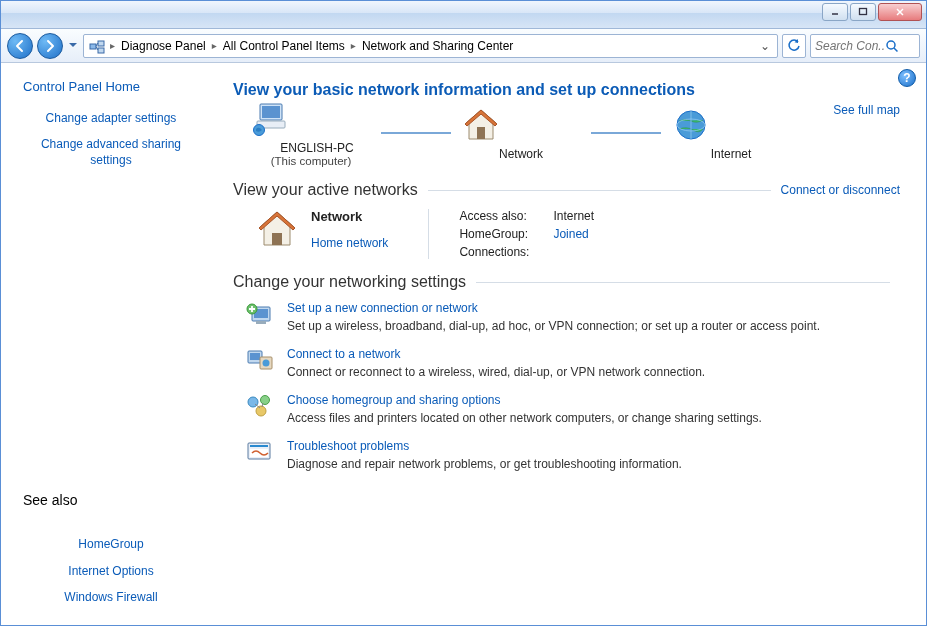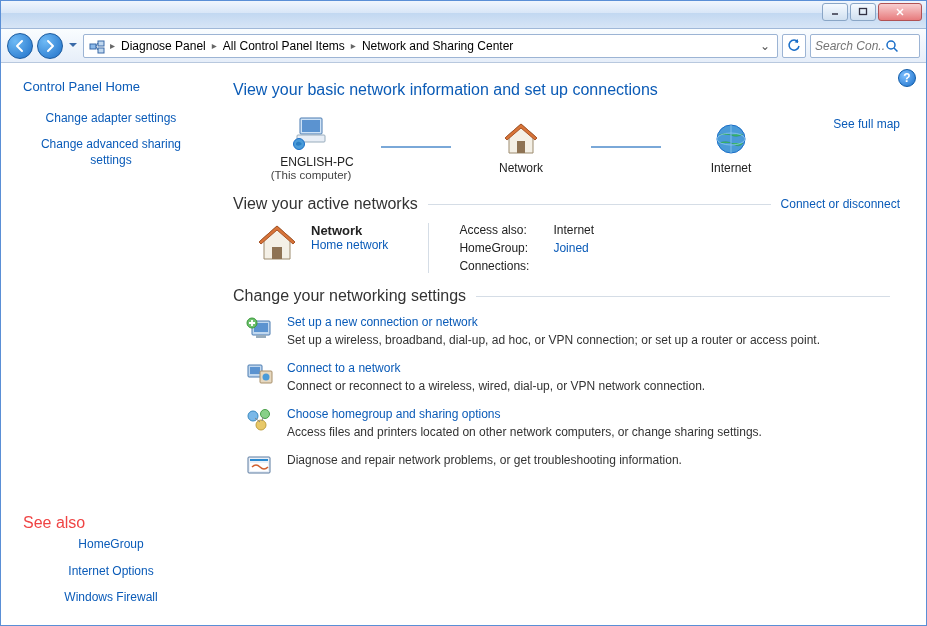--- a/index.html
+++ b/index.html
@@ -20,26 +20,26 @@
     .bc-down { margin-left:auto; width:20px; text-align:center; cursor:pointer; color:#555; }
     .refresh { width:24px; height:24px; border:1px solid #9cb4d4; background:#fff; border-radius:2px; display:flex; align-items:center; justify-content:center; cursor:pointer; }
     .searchbox { width:110px; height:24px; border:1px solid #9cb4d4; background:#fff; border-radius:2px; display:flex; align-items:center; padding:0 4px; }
     .searchbox input { border:none; outline:none; font-size:12px; color:#888; width:70px; font-style:italic; }
     .body { flex:1; display:flex; background:#fff; position:relative; overflow:hidden; }
     .help-icon { position:absolute; top:6px; right:10px; width:18px; height:18px; border-radius:50%; background:radial-gradient(circle at 35% 35%, #7ec0ff, #1a6ec8); color:#fff; font-size:12px; font-weight:bold; display:flex; align-items:center; justify-content:center; cursor:pointer; border:1px solid #0d5aa8; }
     .sidebar { width:210px; background:#fff; padding:16px 12px 10px 22px; display:flex; flex-direction:column; font-size:12px; }
     .sidebar .home { color:#0a5bb8; font-size:13px; margin-bottom:16px; cursor:pointer; }
     .sidebar .link { color:#0a5bb8; margin-bottom:10px; cursor:pointer; line-height:1.35;text-align:center; }
     .see-also { margin-top:auto; padding-top:20px; }
-    .see-also-title { color:#ef4444; font-size:16px; margin-bottom:4px; }
+    .see-also-title { color:#000000; font-size:14px; margin-bottom:28px; }
     .main { flex:1; padding:18px 26px 10px 22px; font-size:12px; color:#222; overflow:auto; }
-    .main h1 { color:#0b5bb6; font-size:16px; font-weight:normal; margin-bottom:14px; }
+    .main h1 { color:#0b5bb6; font-size:16px; font-weight:bold; }
     .map-row { display:flex; align-items:center; justify-content:space-between; margin-bottom:6px; }
     .map-nodes { display:flex; align-items:center; gap:10px; padding-left:18px; }
-    .node { display:flex; flex-direction:column; align-items:center; width:120px; }
+    .node { display:flex; flex-direction:column; width:120px; }
     .node-icon { width:40px; height:40px; display:flex; align-items:center; justify-content:center; }
     .node-label { font-size:12px; text-align:center; margin-top:2px; white-space:nowrap; }
     .node-sub { font-size:11.5px; color:#444; text-align:center; }
     .map-line { width:70px; height:2px; background: repeating-linear-gradient(to right, #7aa8d8 0 6px, transparent 6px 10px); border-top:1px solid #7aa8d8; border-bottom:1px solid #7aa8d8; }
     .bluelink { color:#0a5bb8; cursor:pointer; }
     .section-row { display:flex; justify-content:space-between; align-items:center; margin:14px 0 4px 0; }
     .section-title { font-size:16px; color:#333; white-space:nowrap; }
     .section-line { flex:1; height:1px; background:#d5dde6; margin:0 10px; }
     .active-net { display:flex; gap:40px; margin:10px 0 12px 0; padding-left:22px; }
     .active-left { display:flex; gap:12px; align-items:flex-start; }
@@ -193,21 +193,21 @@
 
       <div class="active-net">
         <div class="active-left">
           <div class="house-icon"><svg width="44" height="40" viewBox="0 0 44 40">
                 <path d="M22 3 L39 18 L35 18 L35 36 L9 36 L9 18 L5 18 Z" fill="#f4f0e6" stroke="#9c8b6e"></path>
                 <path d="M22 3 L40 19 L38 21 L22 7 L6 21 L4 19 Z" fill="#d87438" stroke="#a85428"></path>
                 <rect x="17" y="24" width="10" height="12" fill="#8e7354"></rect>
               </svg></div>
           <div>
             <div style="font-weight:bold;font-size:13px">Network</div>
-            <div class="bluelink" style="margin-top:0">Home network</div>
+            <div class="bluelink" style="margin-top:12px">Home network</div>
           </div>
         </div>
         <div class="active-right">
           <div class="kv">
               <span class="k">Access also:</span>
               <span>Internet</span>
             </div>
           <div class="kv">
               <span class="k">HomeGroup:</span>
               <span class="bluelink">Joined</span>
@@ -265,19 +265,20 @@
       </div>
 
       <div class="settings-item">
         <div class="settings-icon"><svg width="30" height="26" viewBox="0 0 30 26">
               <rect x="3" y="4" width="22" height="16" rx="1" fill="#eaf0f8" stroke="#5a7aa0"></rect>
               <rect x="5" y="6" width="18" height="2" fill="#2a8ad0"></rect>
               <rect x="5" y="10" width="18" height="8" fill="#fff"></rect>
               <path d="M7 14 Q11 10 15 14 Q19 18 23 14" fill="none" stroke="#d06030" stroke-width="1.5"></path>
             </svg></div>
         <div class="settings-text">
+          <span class="settings-title">Troubleshoot problems</span>
           <span class="settings-desc">Diagnose and repair network problems, or get troubleshooting information.</span>
         </div>
       </div>
 
     </div>
   </div>
 </div>
 
 </body></html>

